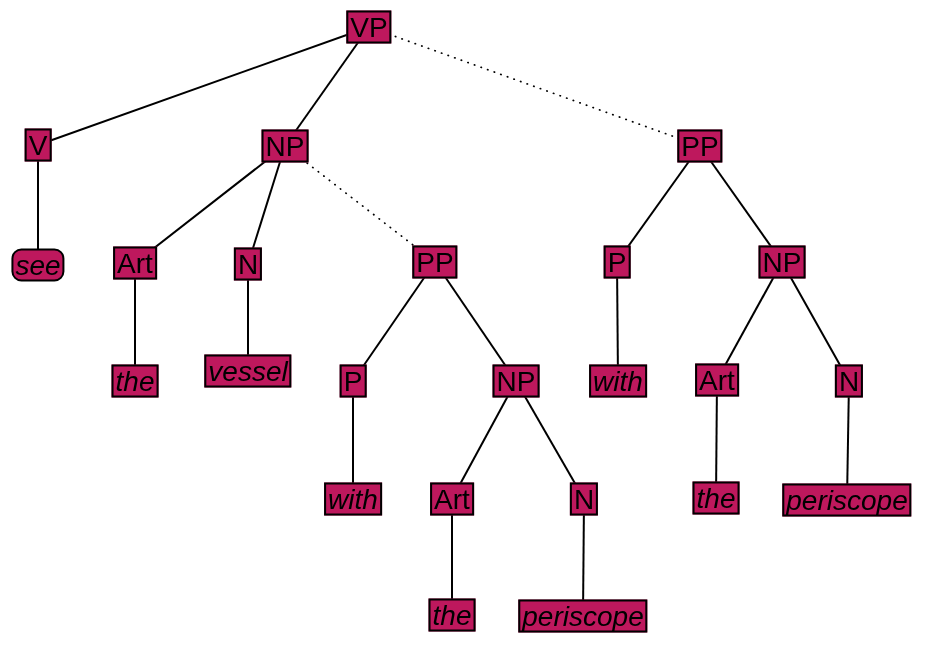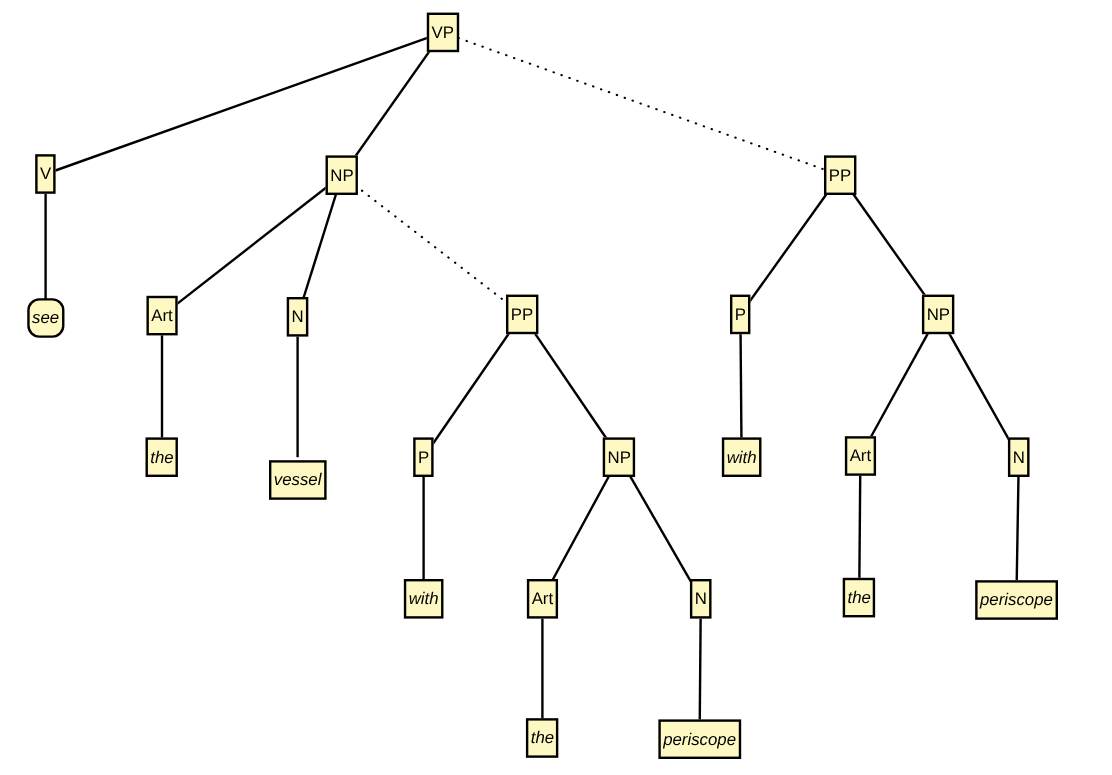--- a/index.html
+++ b/index.html
@@ -13,24 +13,24 @@
   }
   .edge-layer {
     position: absolute;
     left: 0; top: 0;
     width: 927px; height: 646px;
   }
   .node {
     position: absolute;
     transform: translate(-50%, -50%);
     border: 2px solid #000000;
-    background: #fef9c3;
+    background: #be185d;
     color: #000000;
     padding: 0 2px;
-    font-size: 14px;
+    font-size: 28px;
     line-height: 29px;
     white-space: nowrap;
     text-align: center;
   }
   .node.terminal { font-style: italic; }
 </style>
 </head>
 <body>
 
 <div class="canvas">
@@ -64,21 +64,21 @@
       <div class="node" style="left: 38px; top: 145px;">V</div>
       <div class="node" style="left: 285px; top: 146px;">NP</div>
       <div class="node" style="left: 700px; top: 146px;">PP</div>
       <div class="node terminal" style="left: 38px; top: 265px; border-radius: 10px;">see</div>
       <div class="node" style="left: 135px; top: 263px;">Art</div>
       <div class="node" style="left: 248px; top: 264px;">N</div>
       <div class="node" style="left: 435px; top: 262px;">PP</div>
       <div class="node" style="left: 617px; top: 262px;">P</div>
       <div class="node" style="left: 782px; top: 262px;">NP</div>
       <div class="node terminal" style="left: 135px; top: 381px;">the</div>
-      <div class="node terminal" style="left: 248px; top: 400px;">vessel</div>
+      <div class="node terminal" style="left: 248px; top: 371px;">vessel</div>
       <div class="node" style="left: 353px; top: 381px;">P</div>
       <div class="node" style="left: 516px; top: 381px;">NP</div>
       <div class="node terminal" style="left: 618px; top: 381px;">with</div>
       <div class="node" style="left: 717px; top: 380px;">Art</div>
       <div class="node" style="left: 849px; top: 381px;">N</div>
       <div class="node terminal" style="left: 353px; top: 499px;">with</div>
       <div class="node" style="left: 452px; top: 499px;">Art</div>
       <div class="node" style="left: 584px; top: 499px;">N</div>
       <div class="node terminal" style="left: 716px; top: 498px;">the</div>
       <div class="node terminal" style="left: 847px; top: 500px;">periscope</div>

